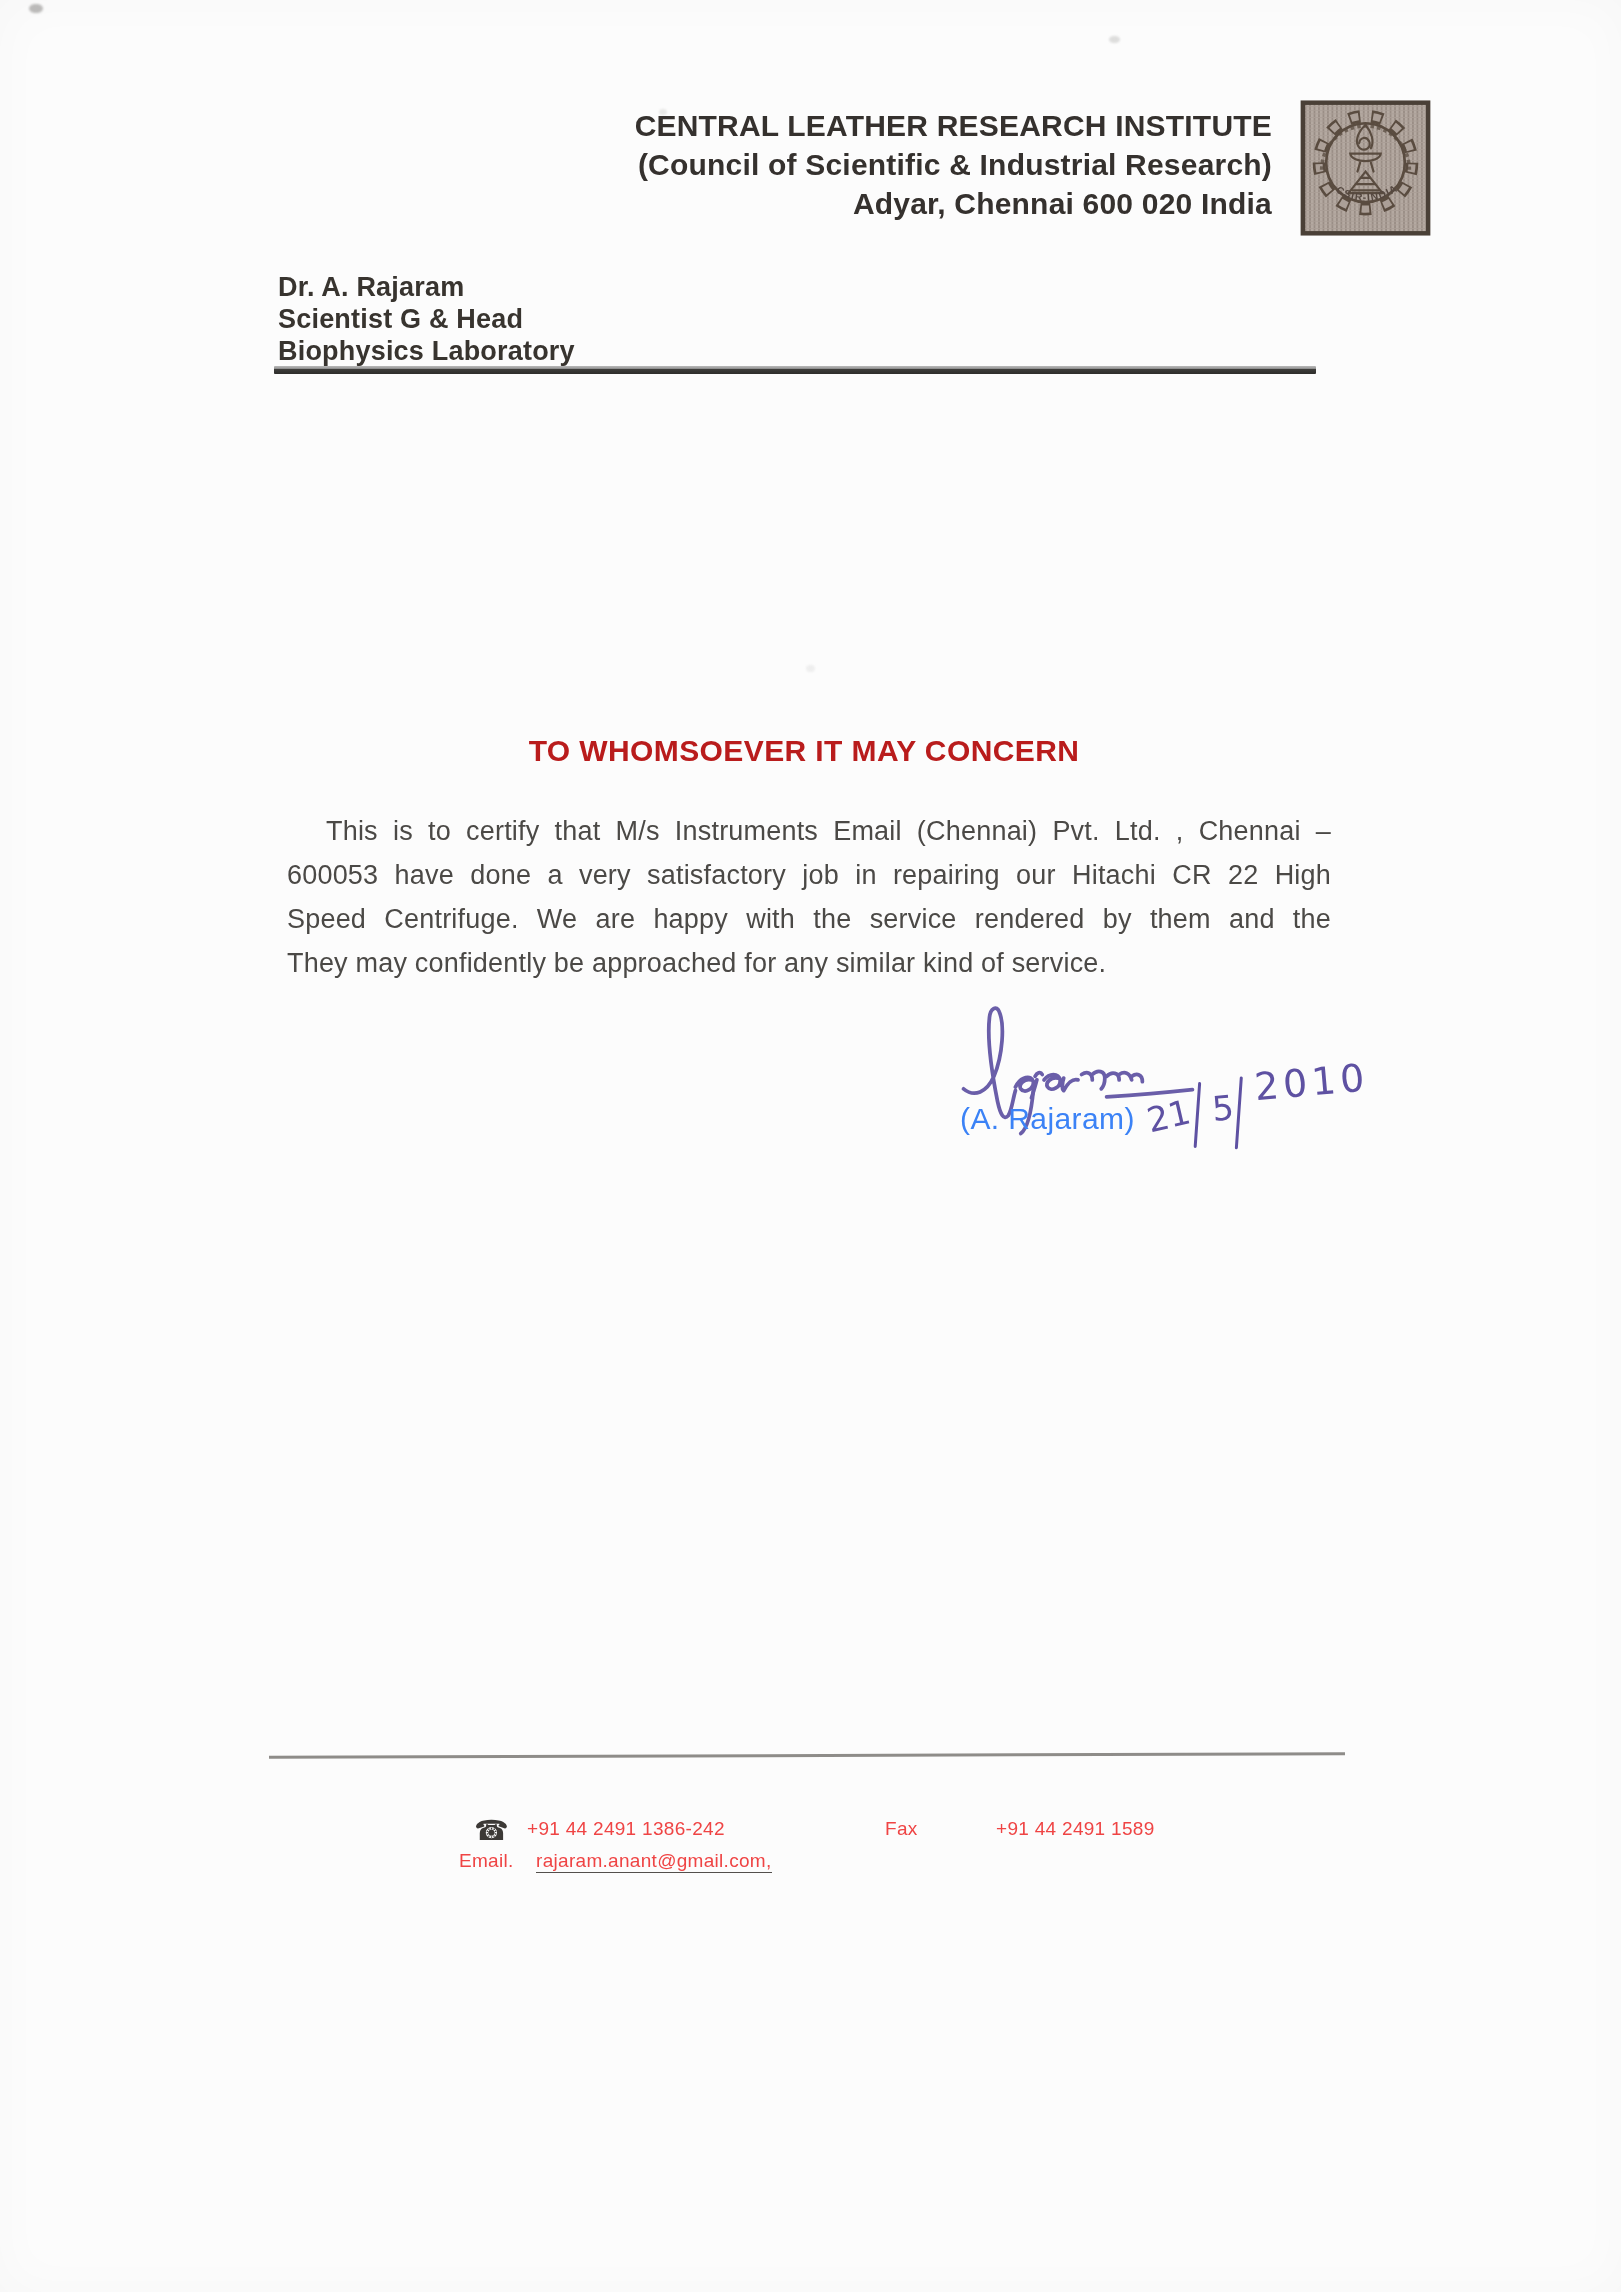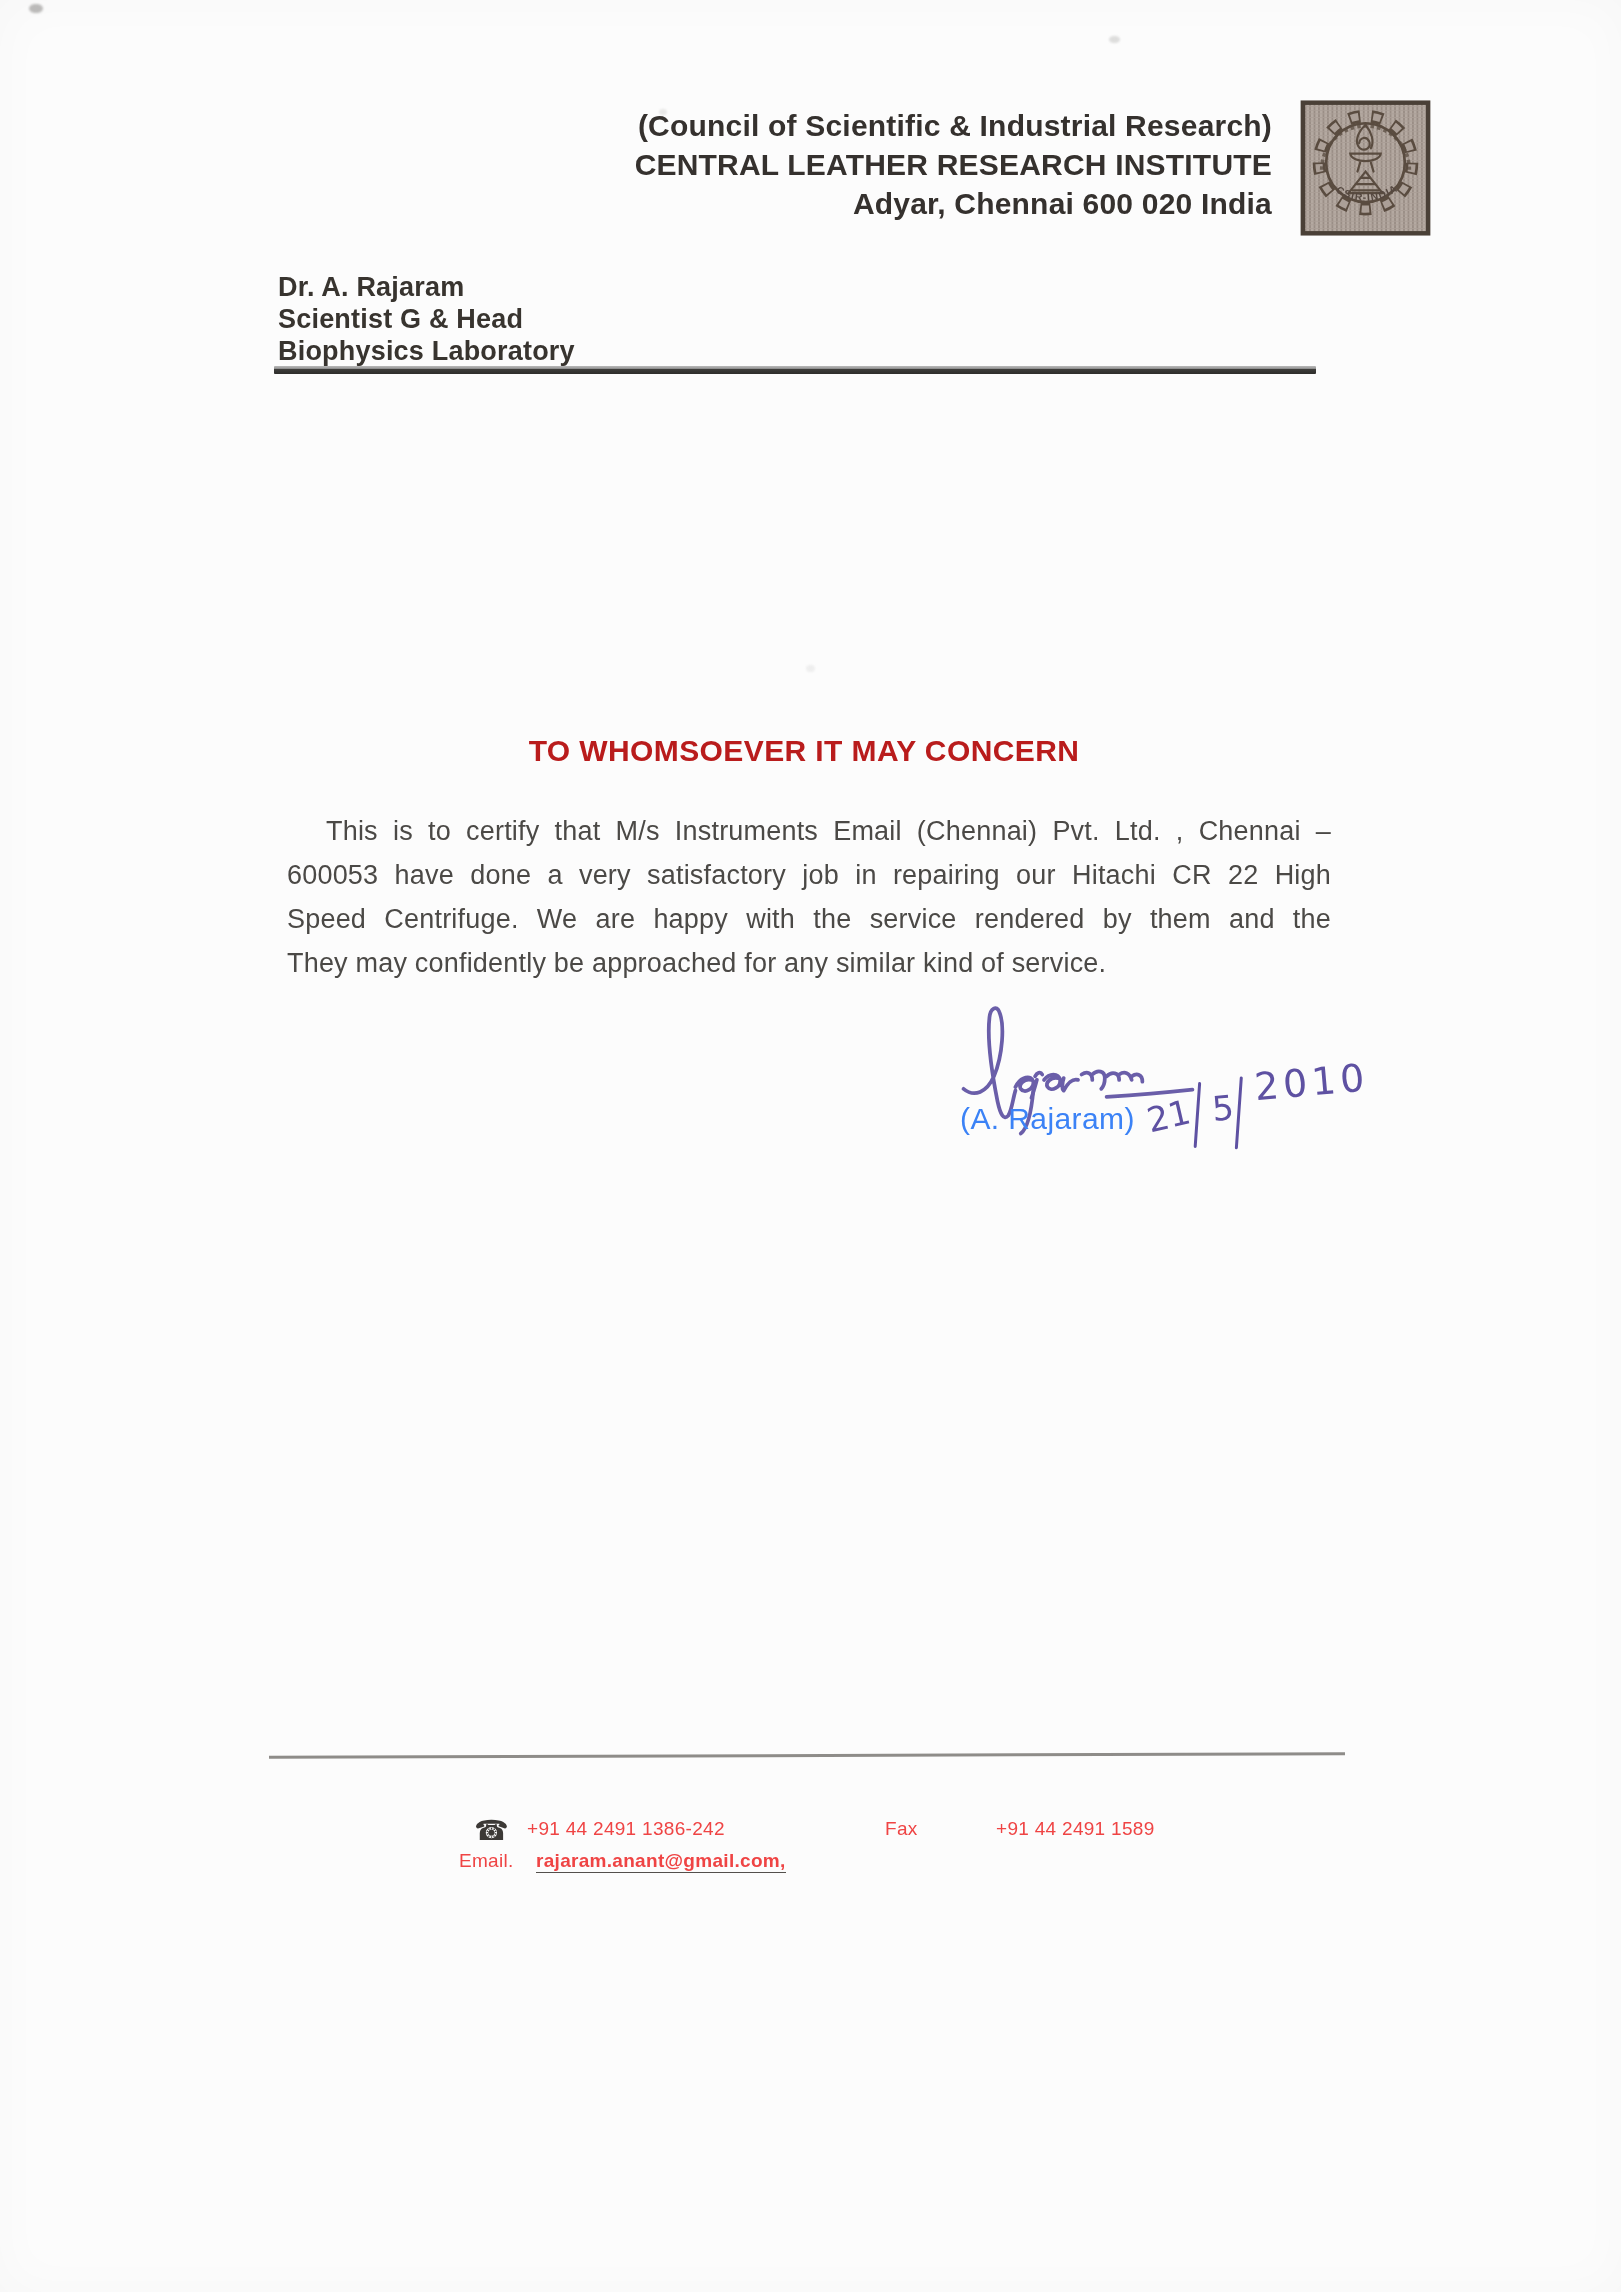--- a/index.html
+++ b/index.html
@@ -72,38 +72,38 @@
   .footer-rule {
     position:absolute; left:269px; top:1754px; width:1076px; height:2.7px;
     background:#8e8c89; transform:rotate(-0.18deg);
   }
   .fline { position:absolute; font-size:19px; color:#ef4444; letter-spacing:0.3px; }
   .phone-glyph { position:absolute; left:474px; top:1814px; font-family:"DejaVu Sans",sans-serif; font-size:28px; color:#3c3936; }
   .phone-num  { left:527px;  top:1818px; }
   .fax-label  { left:885px;  top:1818px;text-align:right; }
   .fax-num    { left:973px; top:1818px;margin-left:23px; }
   .email-label{ left:459px;  top:1850px; }
-  .email-wrap { left:536px;  top:1850px;font-weight:bold; }
+  .email-wrap { left:536px;  top:1850px; }
   .email-wrap .u { border-bottom:1.8px solid #53504c; padding-bottom:0.9px; }
 
   
   .speck { position:absolute; border-radius:50%; filter:blur(0.9px); }
   .sp1 { left:29px;  top:3.6px;   width:14.3px; height:9.9px; background:rgba(110,108,106,.45); }
   .sp2 { left:1109px;top:36px;  width:10.7px; height:7.2px;  background:rgba(150,148,146,.30); }
   .sp3 { left:659px; top:109px; width:8px;  height:6.3px;  background:rgba(160,158,156,.22); }
   .sp4 { left:806px; top:665px; width:9px; height:7.2px;  background:rgba(170,168,166,.16); }
 </style>
 </head>
 <body>
 
 <div class="page">
 
   <div class="letterhead-text">
+    <div>CENTRAL LEATHER RESEARCH INSTITUTE</div>
     <div>(Council of Scientific &amp; Industrial Research)</div>
-    <div>CENTRAL LEATHER RESEARCH INSTITUTE</div>
     <div>Adyar, Chennai 600 020 India</div>
   </div>
 
   <div class="logo-box">
     <svg width="131" height="136" viewBox="0 0 146 152">
       <defs>
         <pattern id="wv" width="5" height="4" patternUnits="userSpaceOnUse">
           <rect width="5" height="4" fill="#b4a9a1"></rect>
           <rect width="2" height="4" fill="#9a8e86"></rect>
           <rect y="3" width="5" height="1" fill="#aa9e96"></rect>

